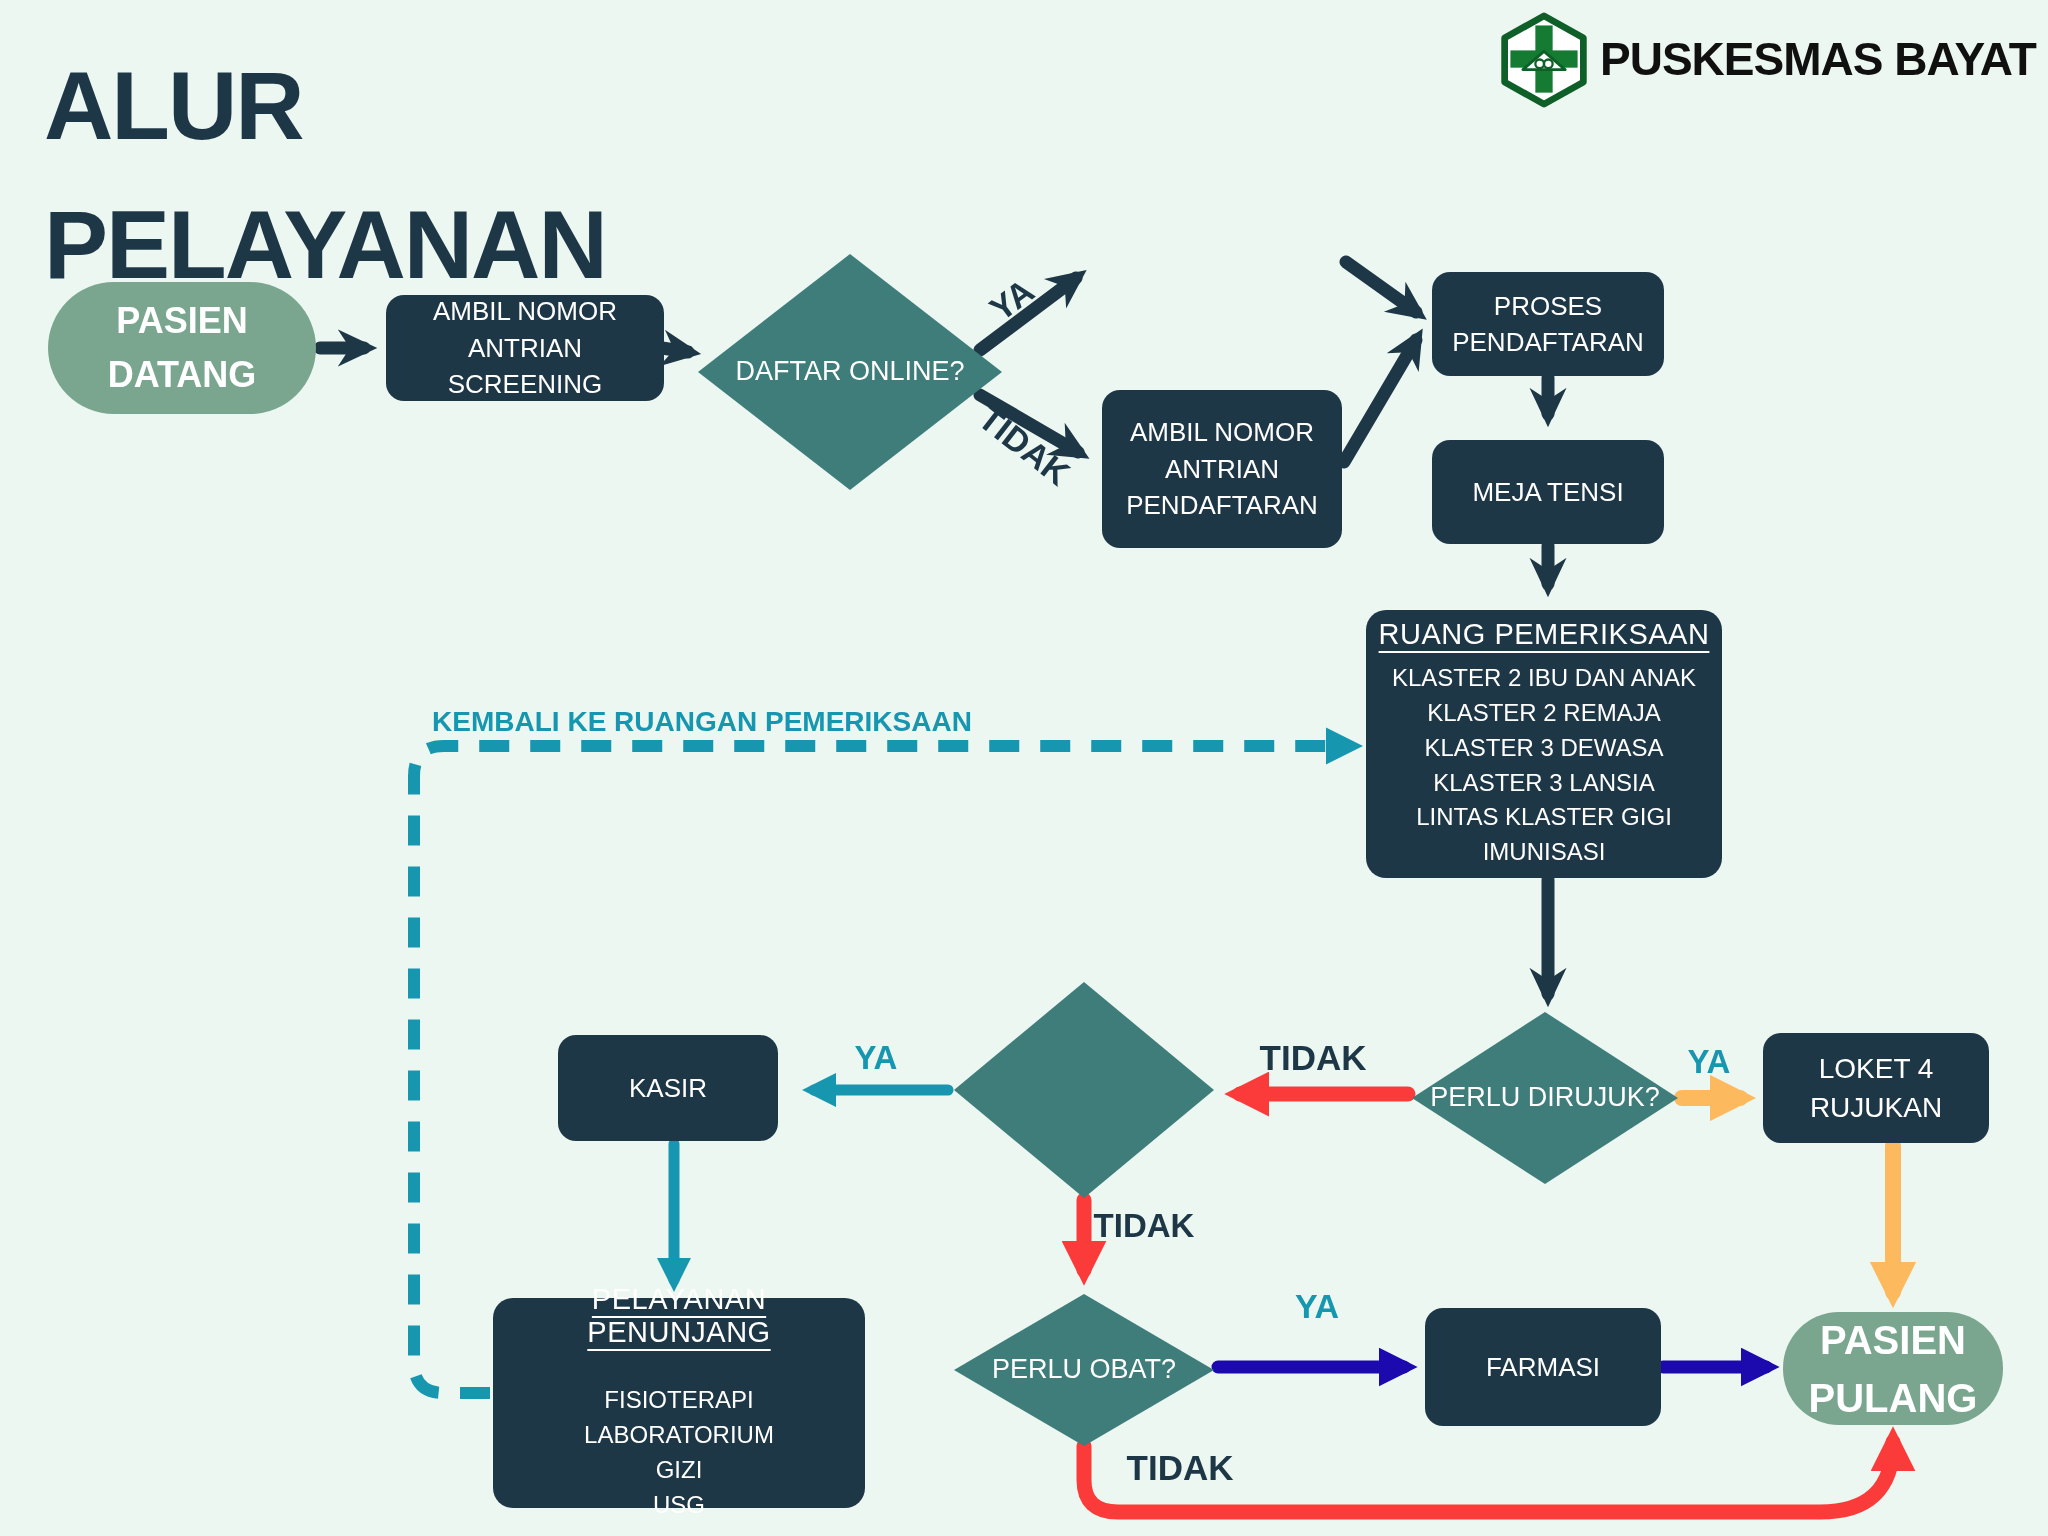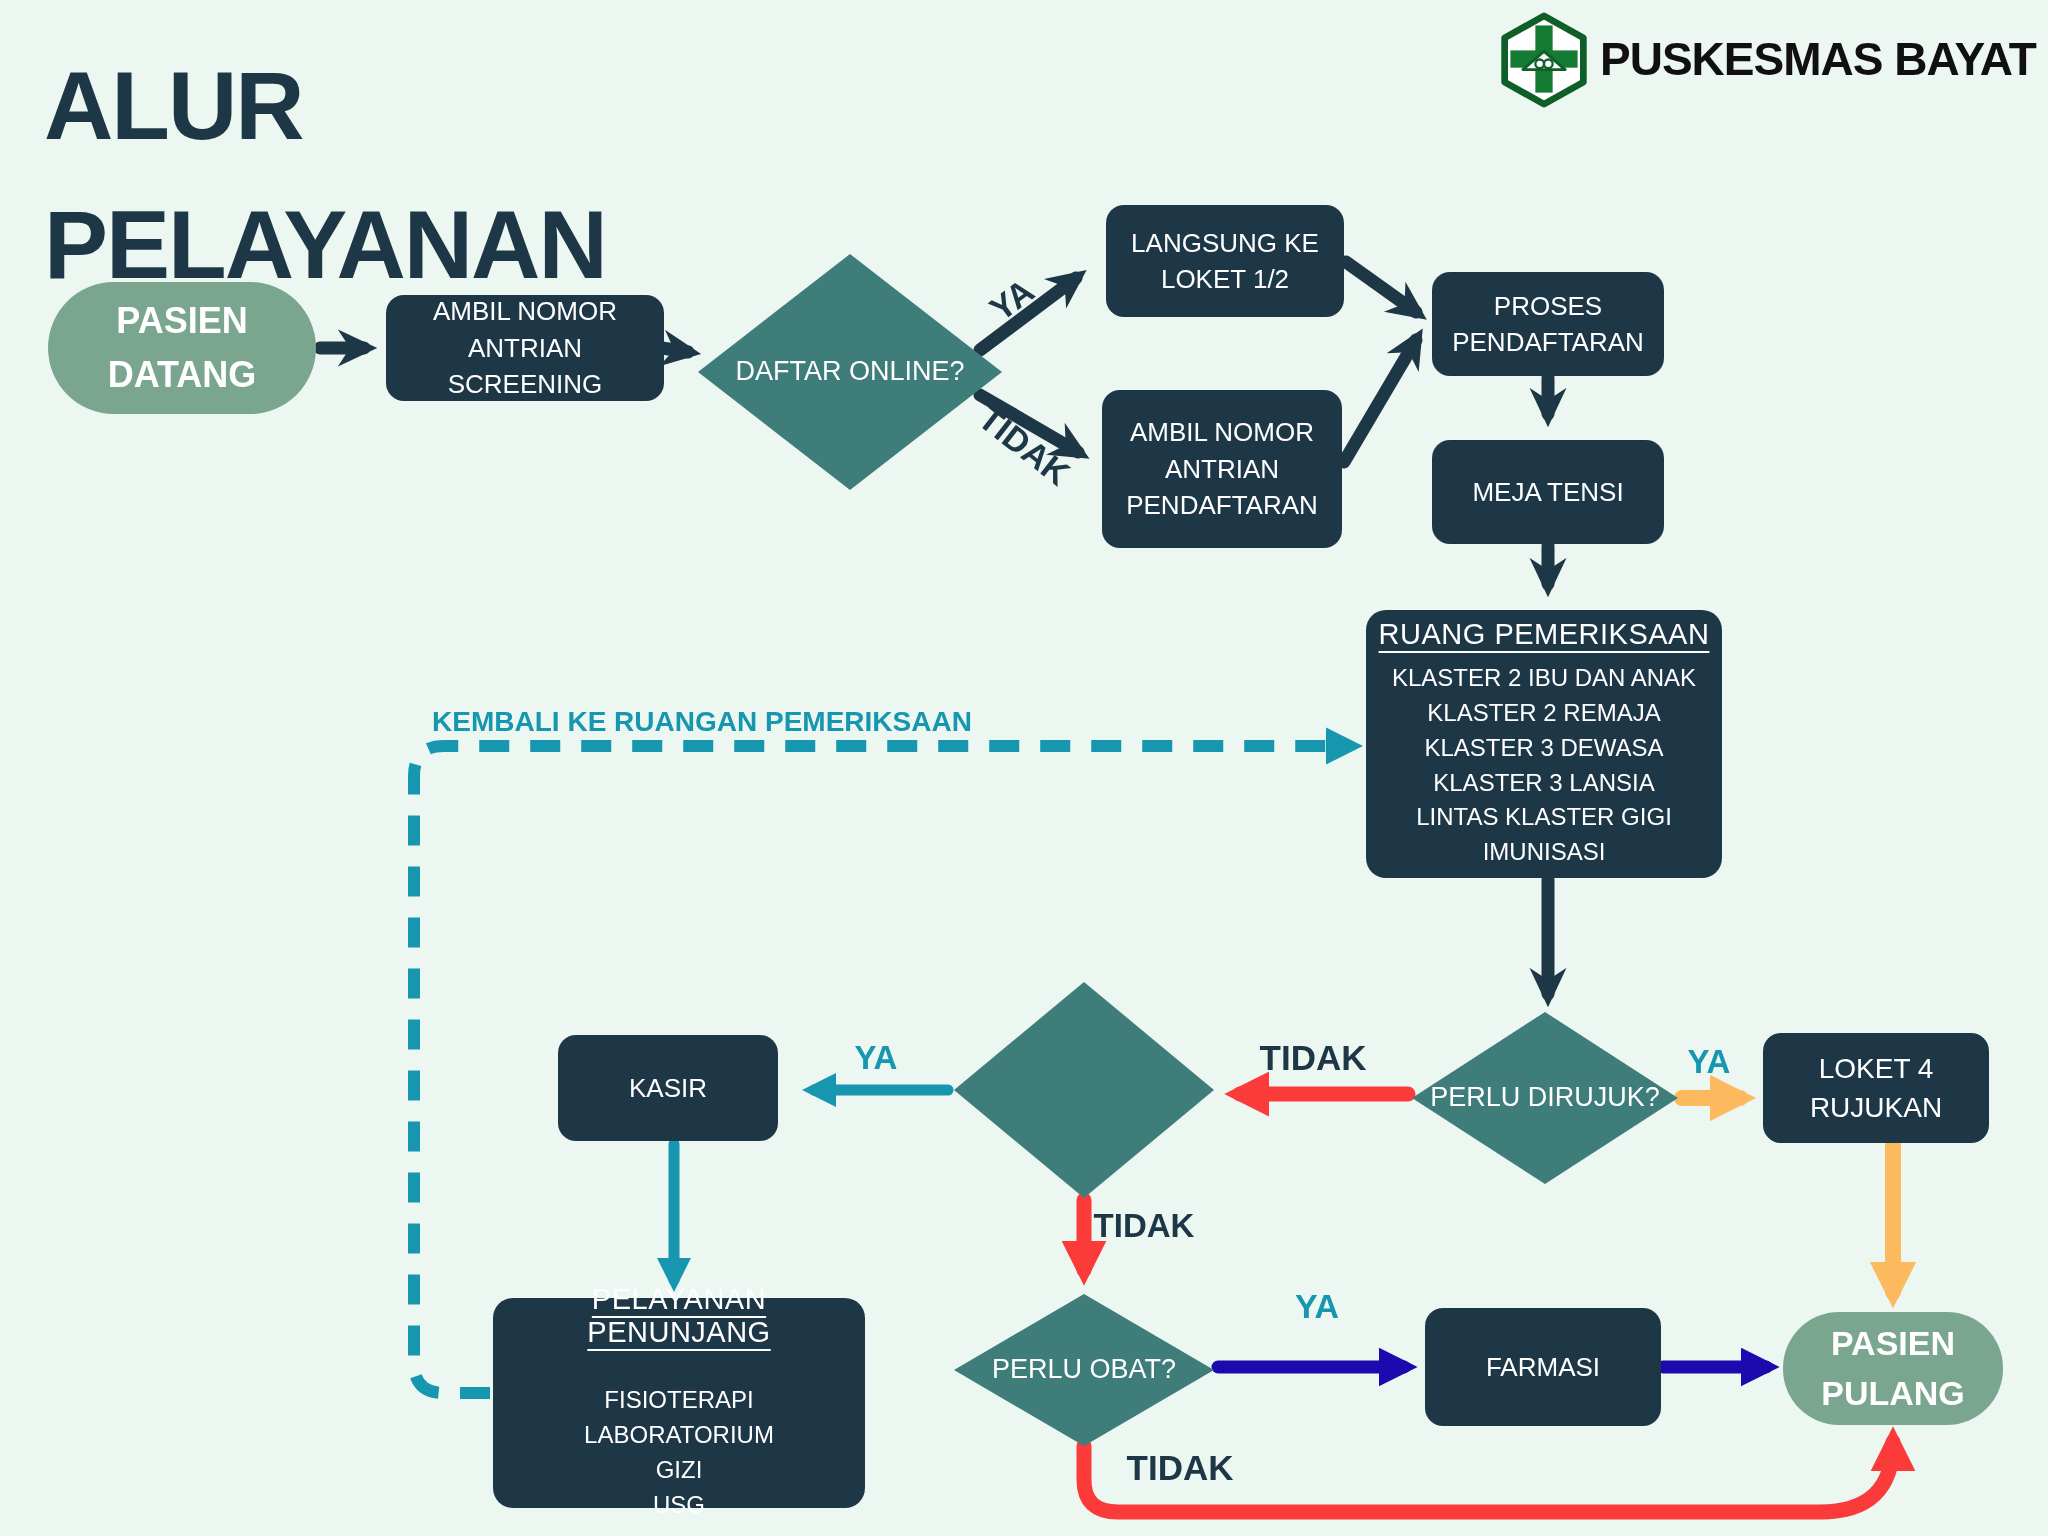--- a/index.html
+++ b/index.html
@@ -18,21 +18,21 @@
   .w-red{stroke:var(--red);stroke-width:15;}
   .w-orange{stroke:var(--orange);stroke-width:16;}
   .w-blue{stroke:var(--blue);stroke-width:13;}
   .mf-navy{fill:var(--navy);} .mf-cyan{fill:var(--cyan);} .mf-red{fill:var(--red);}
   .mf-orange{fill:var(--orange);} .mf-blue{fill:var(--blue);}
   .diamond{fill:var(--teal);}
   .node{position:absolute;display:flex;flex-direction:column;align-items:center;justify-content:center;
         text-align:center;color:#fff;box-sizing:border-box;}
   .box{background:var(--navy);border-radius:18px;font-size:26px;line-height:1.4;padding:8px 14px;}
   .pill{background:var(--sage);font-weight:bold;border-radius:67px;font-size:36px;line-height:1.5;}
-  .pill.small{border-radius:56px;font-size:34px;line-height:1.45;}
+  .pill.small{border-radius:56px;font-size:40px;line-height:1.45;}
   .bigbox{background:var(--navy);border-radius:20px;padding:4px 10px;}
   .bb-title{font-size:29px;letter-spacing:.5px;text-decoration:underline;text-underline-offset:7px;margin-bottom:10px;}
   .bb-item{font-size:24px;line-height:1.45;}
   .dtext{position:absolute;transform:translate(-50%,-50%);color:#fff;font-size:27px;line-height:1.45;
          text-align:center;width:260px;}
   .elabel{position:absolute;transform:translate(-50%,-50%);font-weight:bold;white-space:nowrap;}
   .lnavy{color:var(--navy);} .lcyan{color:var(--cyan);}
   .title{position:absolute;left:44px;top:36px;color:var(--navy);font-size:96px;font-weight:800;
          line-height:1.45;letter-spacing:-2px;}
   .brand{position:absolute;left:1600px;top:32px;color:var(--brand-text);font-size:46px;font-weight:800;letter-spacing:-1px;}
@@ -110,23 +110,20 @@
   <div class="node pill" style="left:48px;top:282px;width:268px;height:132px;">
     <span>PASIEN DATANG</span>
   </div>
 
   <div class="node box" style="left:386px;top:295px;width:278px;height:106px;">
     <span>AMBIL NOMOR ANTRIAN SCREENING</span>
   </div>
 
   <div class="dtext" style="left:850px;top:372px;">DAFTAR ONLINE?</div>
 
-  <div class="node box" style="left:1106px;top:205px;width:238px;height:112px;">
-    <span>LANGSUNG KE LOKET 1/2</span>
-  </div>
 
   <div class="node box" style="left:1102px;top:390px;width:240px;height:158px;">
     <span>AMBIL NOMOR ANTRIAN PENDAFTARAN</span>
   </div>
 
   <div class="node box" style="left:1432px;top:272px;width:232px;height:104px;justify-content:center;">
     <span>PROSES PENDAFTARAN</span>
   </div>
 
   <div class="node box" style="left:1432px;top:440px;width:232px;height:104px;">

